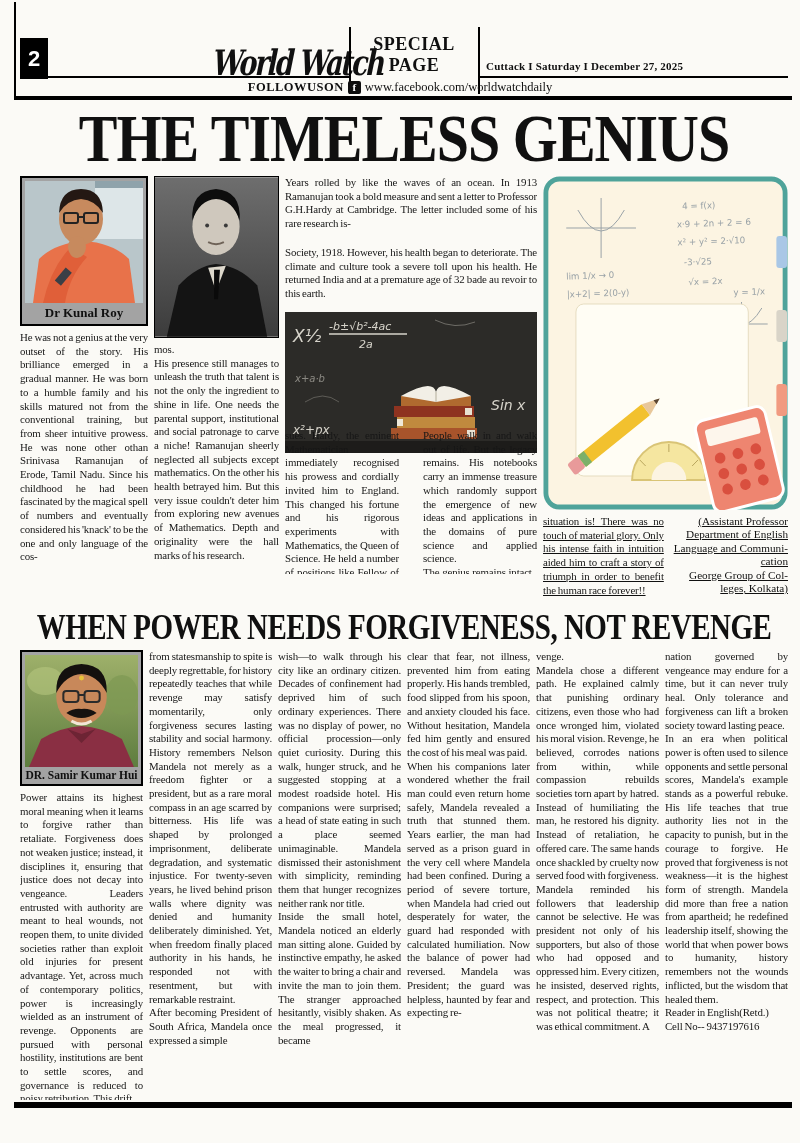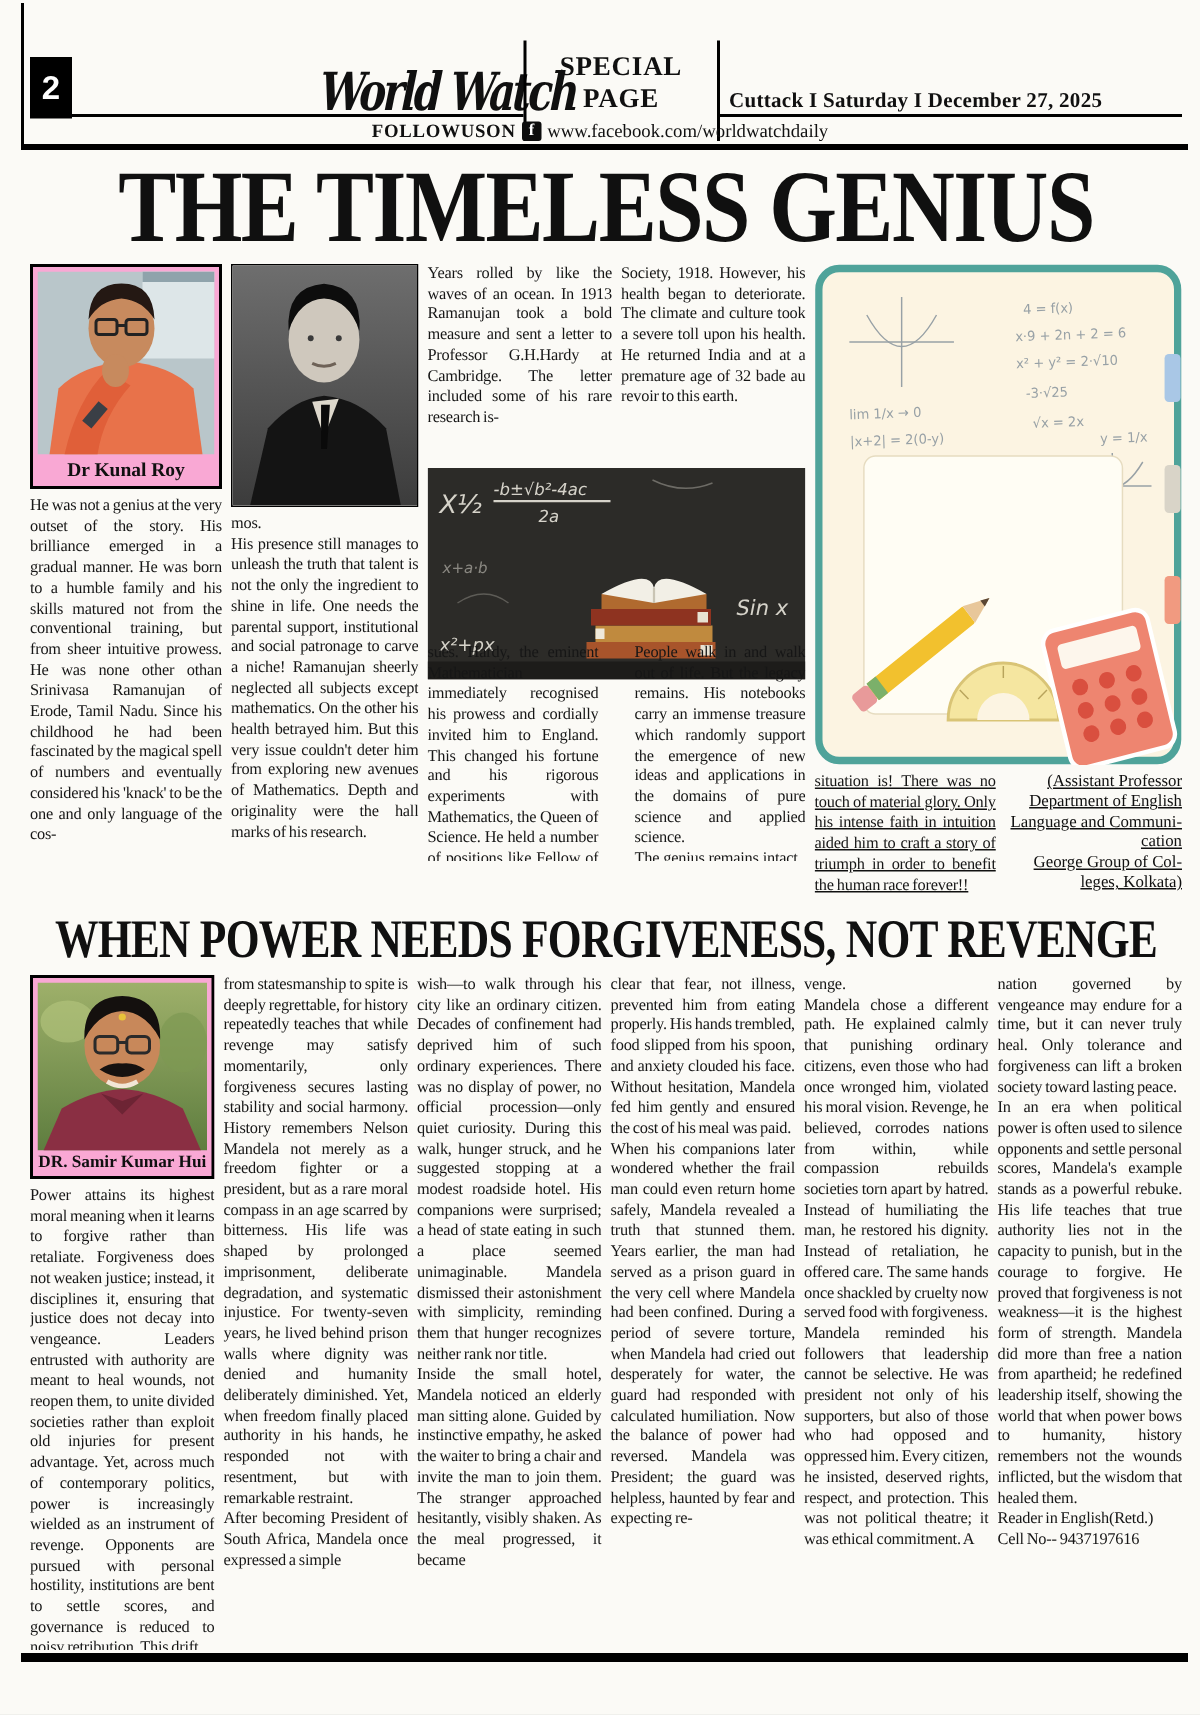--- a/index.html
+++ b/index.html
@@ -14,21 +14,21 @@
   .pagenum { position:absolute; left:20px; top:38px; width:28px; height:41px; background:#000;
     color:#fff; font-family:"Liberation Sans",sans-serif; font-weight:bold; font-size:22px;
     display:flex; align-items:center; justify-content:center; }
   .masthead { position:absolute; left:180px; top:42px; width:240px; text-align:center;
     font-family:"DejaVu Serif", serif; font-style:italic; font-weight:bold; font-size:27px;
     letter-spacing:-2px; transform:scaleY(1.3) skewX(-4deg); transform-origin:top; white-space:nowrap; }
   .vbar { position:absolute; top:27px; width:2px; height:67px; background:#000; }
   .vbar.b1 { left:349px; } .vbar.b2 { left:478px; }
   .section-label { position:absolute; left:352px; top:34px; width:124px; text-align:center;
     font-weight:bold; font-size:18px; letter-spacing:0.5px; }
-  .dateline { position:absolute; left:486px; top:60px; font-weight:bold; font-size:14px; letter-spacing:0.2px; }
+  .dateline { position:absolute; left:486px; top:60px; font-weight:bold; font-size:11px; letter-spacing:0.2px; }
   .thin-rule { position:absolute; top:76px; height:2px; background:#000; }
   .tr1 { left:48px; width:301px; } .tr2 { left:480px; width:308px; }
   .follow-row { position:absolute; left:0; right:0; top:80px; text-align:center; font-size:12.5px; }
   .follow-row .inner { display:inline-flex; align-items:center; gap:4px; }
   .fb-icon { display:inline-flex; width:13px; height:13px; background:#0d0d0d; border-radius:2px;
     color:#fff; font-weight:bold; font-size:11px; align-items:flex-end; justify-content:center; line-height:13px; }
   .follow-label { font-weight:bold; letter-spacing:0.5px;text-align:right; }
   .fb-url { font-weight:400; }
   .thick-rule { position:absolute; left:14px; right:8px; top:96px; height:4px; background:#000; }
   
@@ -39,26 +39,26 @@
     font-weight:bold; font-size:29px; line-height:30px; letter-spacing:-0.5px;
     transform:scaleY(1.25); transform-origin:top; white-space:nowrap; }
   
   .art1 { position:absolute; top:176px; left:20px; right:12px; height:428px;
     display:grid; grid-template-columns:128px 125px 252px 1fr; column-gap:6px; }
   .art2 { position:absolute; top:650px; left:20px; right:12px; height:450px;
     display:grid; grid-template-columns:repeat(6,1fr); column-gap:6px; }
   .body-text { font-size:10.9px; line-height:13.7px; text-align:justify; white-space:pre-line;
     overflow:hidden; letter-spacing:-0.15px; word-spacing:-0.6px; color:#161616; }
   .colwrap { display:flex; flex-direction:column; overflow:hidden; }
-  .pframe { border:2px solid #000; background:#f9a8d4; padding:3px; flex:none; }
+  .pframe { border:2px solid #000; background:#a3a3a3; padding:3px; flex:none; }
   .pcap { text-align:center; font-weight:bold; font-size:13px; padding-top:2px; }
   .pcap.small { font-size:11.5px; }
   .photo { display:block; width:100%; }
   .mt { margin-top:5px; flex:1; }
-  .c34top { display:flex; gap:6px; height:134px; overflow:hidden; }
+  .c34top { display:flex; gap:6px; height:134px; overflow:hidden;flex-direction:column; }
   .c34bot { display:flex; gap:24px; height:145px; overflow:hidden; margin-top:2px; }
   .halfcol { flex:1; }
   .chalk-wrap { height:115px; margin-top:2px; flex:none;text-align:right; }
   .notebook-wrap { height:334px; flex:none; }
   .c5row { display:flex; gap:8px; height:88px; margin-top:5px; overflow:hidden;text-decoration:underline; }
   .c5row .left { flex:1.04; }
   .byline { flex:1; font-size:11.2px; line-height:13.4px; text-align:right; white-space:pre-line; font-weight:500; }
   .bottom-rule { position:absolute; left:14px; right:8px; top:1102px; height:4px;
     border-top:4px solid #000; border-bottom:2px solid #000; }
   svg { display:block; }

